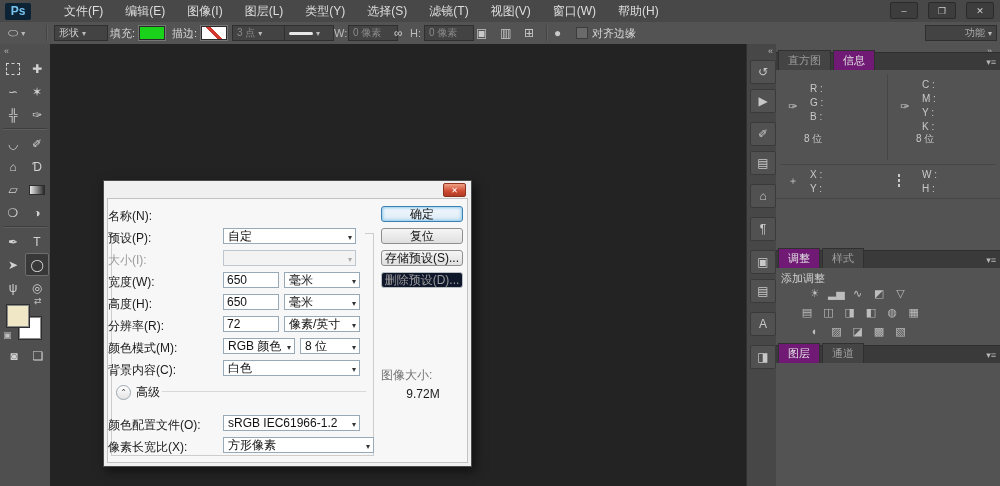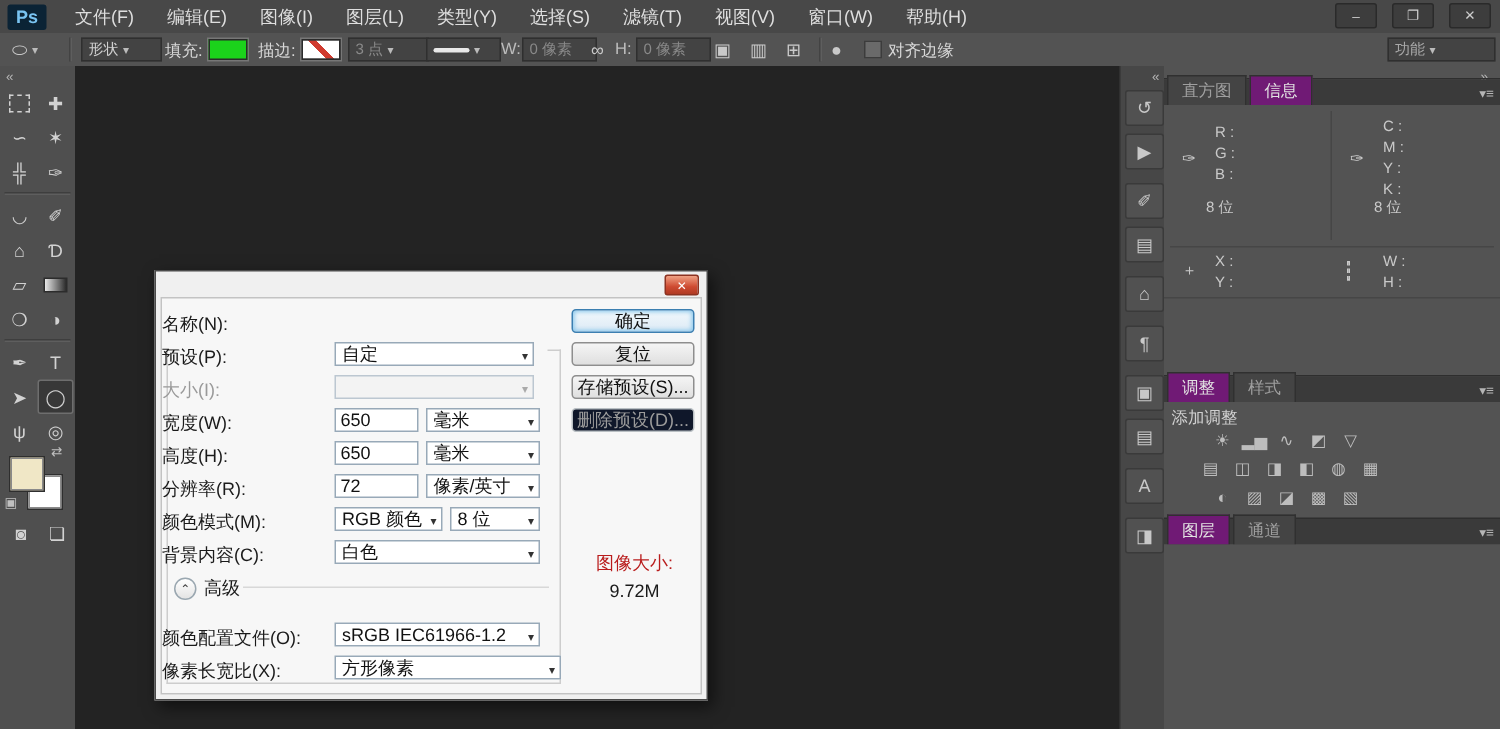--- a/index.html
+++ b/index.html
@@ -2,21 +2,21 @@
 <html><head>
 <meta charset="utf-8">
 <style>
   html,body{margin:0;padding:0;background:#2b2b2b;}
   #app{position:relative;width:1000px;height:486px;background:#535353;
        font-family:"Liberation Sans","DejaVu Sans",sans-serif;font-size:12px;
        color:#d6d6d6;overflow:hidden;user-select:none;}
   
   #menubar{position:absolute;left:0;top:0;width:1000px;height:22px;background:#484848;
            border-bottom:1px solid #383838;display:flex;align-items:center;}
-  #pslogo{width:26px;height:17px;margin:0 8px 0 5px;background:#0b2335;color:#79c3f1;
+  #pslogo{width:26px;height:17px;margin:0 22px 0 5px;background:#0b2335;color:#79c3f1;
           font-weight:bold;font-size:12px;display:flex;align-items:center;justify-content:center;border-radius:2px;}
   .menuitem{padding:0 11px;font-size:12px;color:#dedede;line-height:22px;white-space:nowrap;}
   #wincontrols{position:absolute;right:6px;top:2px;display:flex;gap:10px;}
   .winbtn{width:26px;height:15px;background:#3d3d3d;border:1px solid #2a2a2a;color:#cfcfcf;
           font-size:9px;display:flex;align-items:center;justify-content:center;border-radius:2px;}
   
   #optionsbar{position:absolute;left:0;top:22px;width:1000px;height:22px;background:#535353;
               border-bottom:1px solid #393939;}
   .ob{position:absolute;top:3px;height:16px;display:flex;align-items:center;font-size:11px;color:#d8d8d8;}
   .obsep{position:absolute;top:3px;width:1px;height:16px;background:#434343;border-right:1px solid #5e5e5e;}
@@ -62,21 +62,21 @@
   .btn{position:absolute;left:277px;width:82px;height:16px;border-radius:3px;font-size:12px;color:#111;
        background:linear-gradient(180deg,#f5f5f5,#dfdfdf);border:1px solid #8e8e8e;
        display:flex;align-items:center;justify-content:center;box-sizing:border-box;}
   .btn.def{border:1px solid #3c7fb1;box-shadow:inset 0 0 3px 1px #8ec9ec;background:linear-gradient(180deg,#f2f8fc,#dceaf5);}
   .btn.dis{background:#0f172a;border:1px solid #b9bfc3;color:#9b9b9b;}
   .bracket{position:absolute;background:#cdcdcd;}
   #advrow{position:absolute;left:12px;top:203px;display:flex;align-items:center;gap:5px;}
   #advbtn{width:13px;height:13px;border-radius:50%;border:1px solid #9aa7b0;background:linear-gradient(#fff,#e4e4e4);
           font-size:8px;color:#444;display:flex;align-items:center;justify-content:center;}
   #advline{position:absolute;left:58px;top:210px;width:204px;height:1px;background:#d8d8d8;}
-  #imgsize{position:absolute;left:277px;top:186px;width:84px;text-align:center;font-size:12px;color:#b91c1c;}
+  #imgsize{position:absolute;left:277px;top:186px;width:84px;text-align:left;font-size:12px;color:#737373;}
   #imgsizeval{position:absolute;left:277px;top:206px;width:84px;text-align:center;font-size:12px;color:#1a1a1a;}
   
   #dock{position:absolute;left:746px;top:44px;width:30px;bottom:0;background:#474747;
         border-left:1px solid #303030;border-right:1px solid #303030;}
   #dock .chev{position:absolute;top:2px;right:4px;color:#b5b5b5;font-size:9px;}
   .dockicon{position:absolute;left:3px;width:24px;height:22px;background:#515151;border:1px solid #3a3a3a;
             border-radius:2px;color:#c8c8c8;font-size:12px;display:flex;align-items:center;justify-content:center;}
   
   #panels{position:absolute;left:776px;top:44px;width:224px;bottom:0;background:#535353;}
   #panels .chev{position:absolute;top:2px;right:8px;color:#b5b5b5;font-size:9px;}
@@ -154,21 +154,21 @@
     </div>
     <div class="ob obicon" style="left:476px">▣</div>
     <div class="ob obicon" style="left:500px">▥</div>
     <div class="ob obicon" style="left:524px">⊞</div>
     <div class="obsep" style="left:546px"></div>
     <div class="ob obicon" style="left:554px">●</div>
     <div class="ob" style="left:576px">
       <span class="chk"></span>
       <span>对齐边缘</span>
     </div>
-    <div class="ob darkfield" style="left:925px;width:62px;justify-content:flex-start">
+    <div class="ob darkfield" style="left:925px;width:62px;justify-content:flex-end">
       <span style="color:#a8a8a8">功能</span>
       <span class="ddsmall">▾</span>
     </div>
   </div>
 
   <div id="tools">
     <div class="chev">«</div>
     <div class="tgrid">
       <div class="tool">
           <span class="marq"></span>

